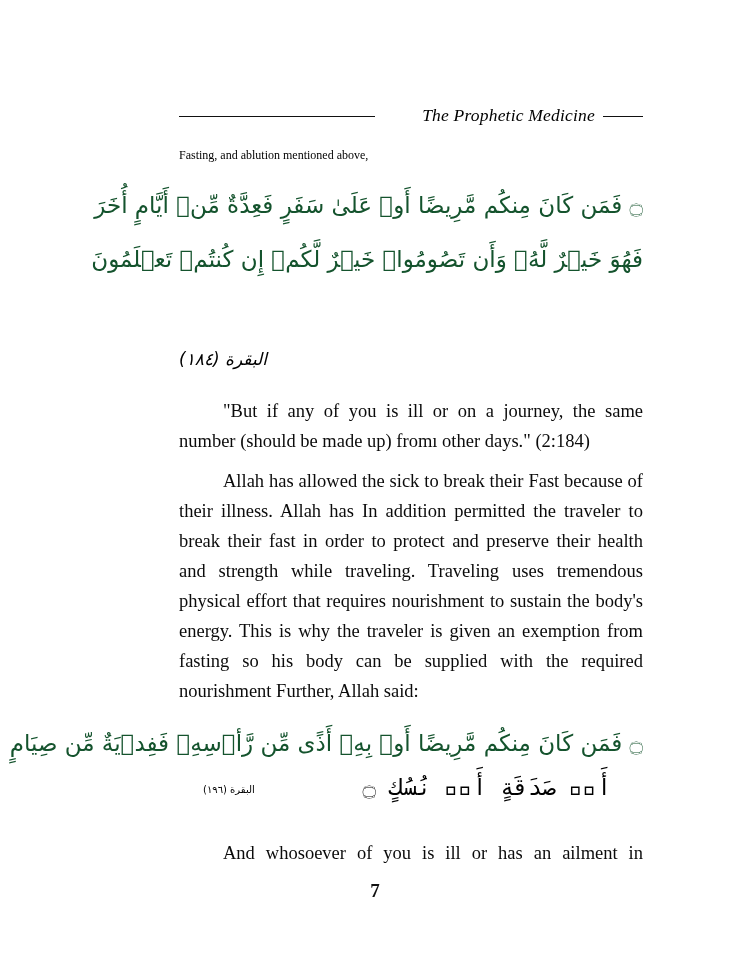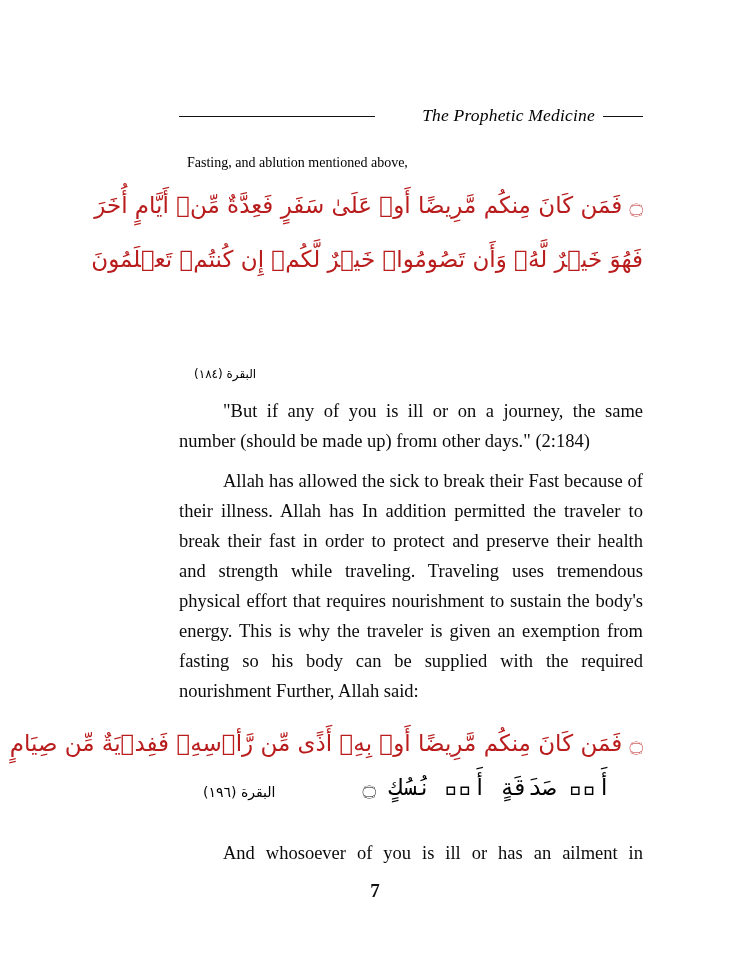--- a/index.html
+++ b/index.html
@@ -77,70 +77,71 @@
   .para.last-line-justify {
     text-align: justify;
   }
   .para.last-line-justify::after {
     content: "";
     display: inline-block;
     width: 100%;
   }
 
   .plain-line {
-    font-size: 14px;
+    font-size: 12px;
     line-height: 30px;
-    margin: 8px;
+    margin: 0;
     font-family: Liberation Serif, serif;
   }
 
   
   .arabic-block {
     direction: rtl;
     font-family: "DejaVu Sans", "Liberation Sans", sans-serif;
-    color: #b91c1c;
+    color: #14532d;
   }
   .arabic-line {
     font-size: 23px;
     line-height: 54px;
     white-space: nowrap;
     margin: 0;
   }
   .arabic-line.center {
     text-align: center;
   }
   .arabic-line.right {
     text-align: right;
   }
 
   
   .citation {
     direction: rtl;
     font-family: "DejaVu Sans", "Liberation Sans", sans-serif;
-    font-size: 12px;
+    font-size: 17px;
     line-height: 22px;
-    margin: 15px;
+    margin: 0;
+    font-style: italic;
   }
   .citation.left-aligned {
     text-align: left;
     direction: rtl;
   }
 
   
   .arabic-citation-row {
     position: relative;
     height: 48px;
   }
   .arabic-citation-row .cit {
     position: absolute;
     left: 24px;
     top: 12px;
     direction: rtl;
     font-family: "DejaVu Sans", "Liberation Sans", sans-serif;
-    font-size: 14px;
+    font-size: 10px;
     white-space: nowrap;
   }
   .arabic-citation-row .ar {
     position: absolute;
     right: 32px;
     top: 2px;
     direction: rtl;
     font-family: Liberation Mono, monospace;
     font-size: 23px;
     white-space: nowrap;

